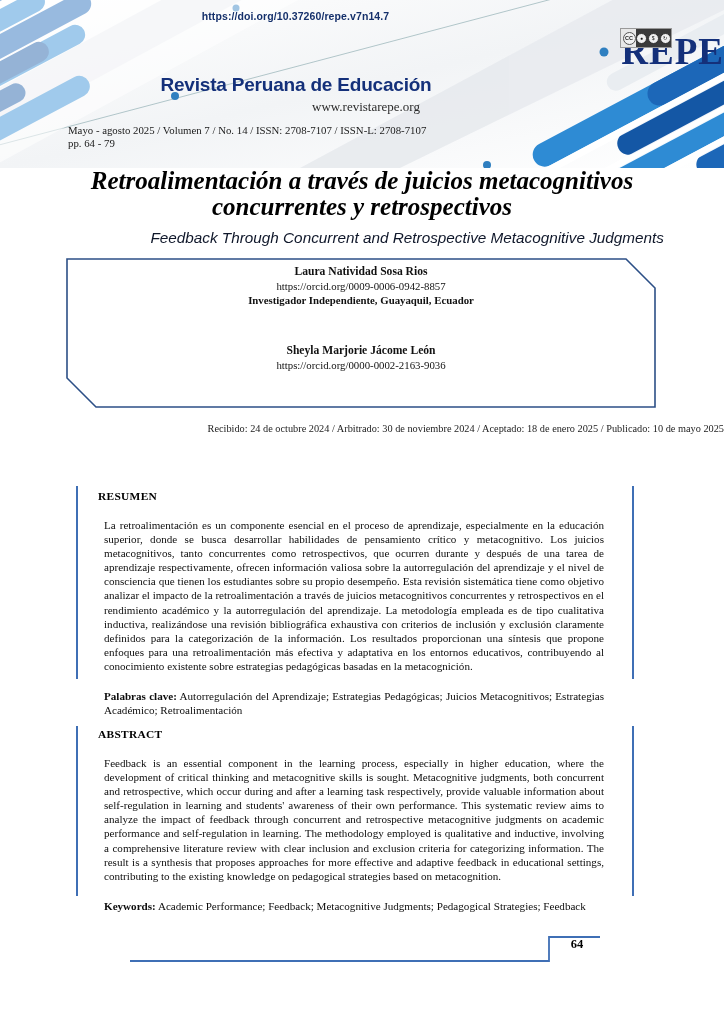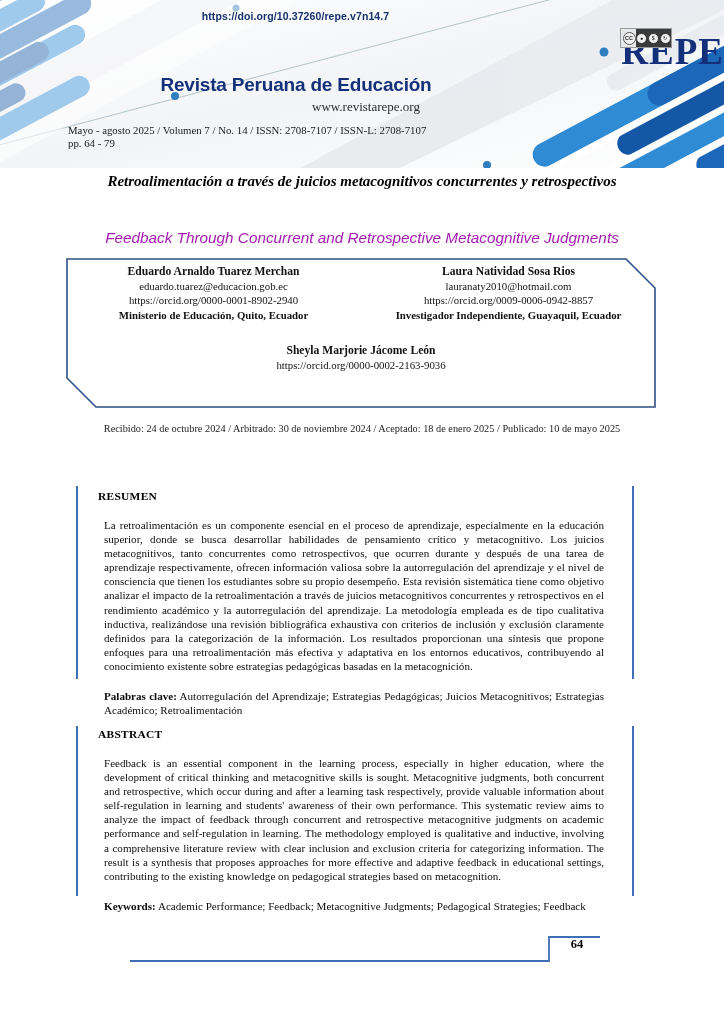--- a/index.html
+++ b/index.html
@@ -132,34 +132,34 @@
 
   
   .title-es {
     position: absolute;
     left: 80px; top: 168px;
     width: 564px;
     text-align: center;
     font-family: "Liberation Serif", serif;
     font-style: italic;
     font-weight: bold;
-    font-size: 15px;
+    font-size: 25px;
     line-height: 26px;
     color: #000;
   }
   .title-en {
     position: absolute;
     left: 60px; top: 228px;
     width: 604px;
-    text-align: center;
+    text-align: right;
     font-family: "Liberation Sans", sans-serif;
     font-style: italic;
     font-size: 15.3px;
     line-height: 20px;
-    color: #a21caf;
+    color: #0f172a;
   }
 
   
   .author-box {
     position: absolute;
     left: 66px; top: 258px;
     width: 590px;
     height: 150px;
   }
   .author-box svg { position: absolute; left: 0; top: 0; }
@@ -191,21 +191,21 @@
     color: #111;
   }
   .author-third .a-name { font-weight: bold; font-size: 11.6px; }
   .author-third .a-aff  { font-weight: bold; }
 
   
   .dates-line {
     position: absolute;
     left: 0; top: 423px;
     width: 724px;
-    text-align: center;
+    text-align: right;
     font-family: "Liberation Serif", serif;
     font-size: 10.3px;
     color: #1c1c1c;
   }
 
   
   .abs-block { position: absolute; }
   .abs-rule-left, .abs-rule-right {
     position: absolute;
     width: 2px;
@@ -331,28 +331,21 @@
 <div class="title-es">Retroalimentación a través de juicios metacognitivos concurrentes y retrospectivos</div>
 <div class="title-en">Feedback Through Concurrent and Retrospective Metacognitive Judgments</div>
 
 <div class="author-box">
   <svg width="590" height="150" viewBox="0 0 590 150">
     <polygon points="1,1 560,1 589,30 589,149 30,149 1,120" fill="#ffffff" stroke="#2c4f86" stroke-width="1.6"></polygon>
   </svg>
 
   <div class="authors-row">
     <div class="author-col">
-      <div class="a-name">Eduardo Arnaldo Tuarez Merchan</div>
-      <div class="a-email">eduardo.tuarez@educacion.gob.ec</div>
-      <div class="a-orcid">https://orcid.org/0000-0001-8902-2940</div>
-      <div class="a-aff">Ministerio de Educación, Quito, Ecuador</div>
-    </div>
-    <div class="author-col">
       <div class="a-name">Laura Natividad Sosa Rios</div>
-      <div class="a-email">lauranaty2010@hotmail.com</div>
       <div class="a-orcid">https://orcid.org/0009-0006-0942-8857</div>
       <div class="a-aff">Investigador Independiente, Guayaquil, Ecuador</div>
     </div>
   </div>
 
   <div class="author-third">
     <div class="a-name">Sheyla Marjorie Jácome León</div>
     <div class="a-orcid">https://orcid.org/0000-0002-2163-9036</div>
   </div>
 </div>

